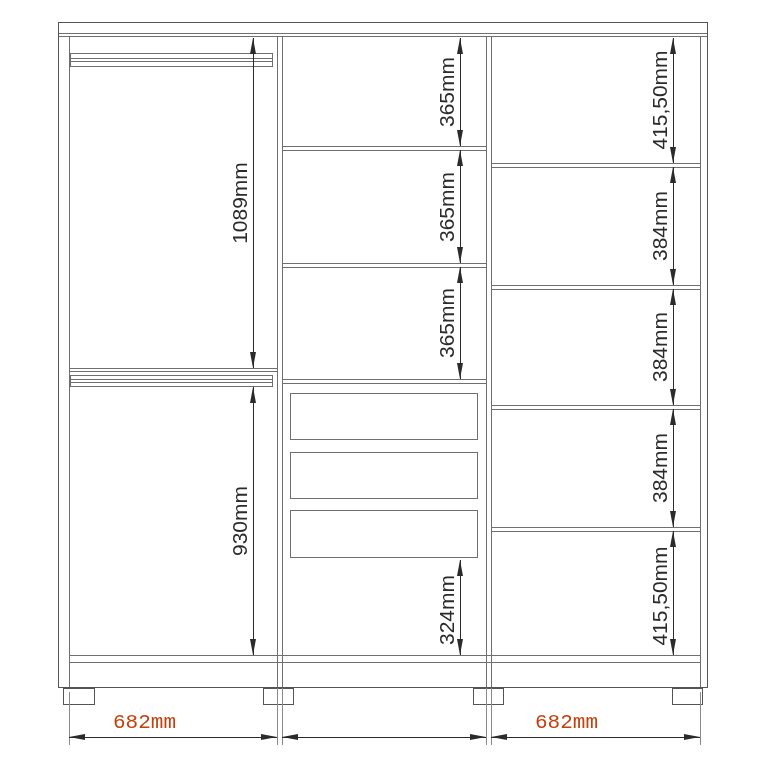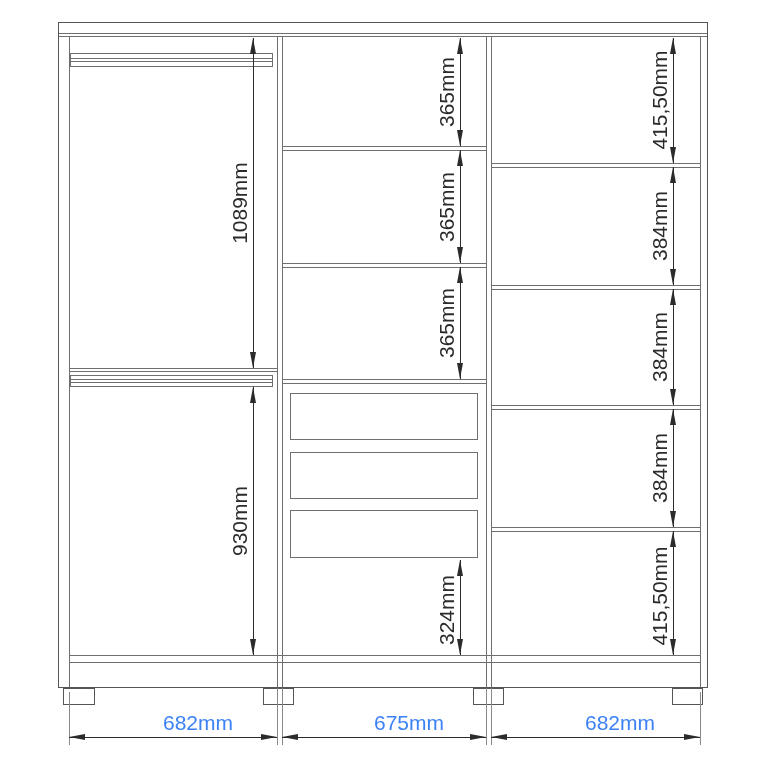--- a/index.html
+++ b/index.html
@@ -11,22 +11,22 @@
   .leg{position:absolute;border:1px solid #555555;background:#ffffff;}
   .dim{position:absolute;background:#2b2b2b;}
   .ext{position:absolute;background:#8a8a8a;}
   .ar{position:absolute;width:0;height:0;}
   .ar-up{border-left:3px solid transparent;border-right:3px solid transparent;border-bottom:16px solid #2b2b2b;}
   .ar-down{border-left:3px solid transparent;border-right:3px solid transparent;border-top:16px solid #2b2b2b;}
   .ar-left{border-top:3px solid transparent;border-bottom:3px solid transparent;border-right:16px solid #2b2b2b;}
   .ar-right{border-top:3px solid transparent;border-bottom:3px solid transparent;border-left:16px solid #2b2b2b;}
   .vlabel{position:absolute;width:120px;height:24px;line-height:24px;text-align:center;
           font-size:21px;color:#2b2b2b;transform:rotate(-90deg);white-space:nowrap;}
-  .hlabel{position:absolute;width:120px;height:22px;line-height:22px;text-align:right;
-          font-size:21px;color:#3b82f6;white-space:nowrap;}
+  .hlabel{position:absolute;width:120px;height:22px;line-height:22px;text-align:left;
+          font-size:21px;color:#c2410c;white-space:nowrap;font-family:Liberation Mono, monospace;}
 </style>
 </head>
 <body>
 
 <div class="diagram">
 
   <div class="lnd" style="left:58px;top:22px;width:650px;height:1px"></div>
   <div class="lnd" style="left:58px;top:22px;width:1px;height:666px"></div>
   <div class="lnd" style="left:707px;top:22px;width:1px;height:666px"></div>
   <div class="lnd" style="left:58px;top:687px;width:650px;height:1px"></div>
@@ -146,20 +146,19 @@
   <div class="vlabel" style="left:600px;top:584px">415,50mm</div>
 
   <div class="dim" style="left:69px;top:737px;width:208px;height:1px"></div>
   <div class="ar ar-left" style="left:69px;top:734px"></div>
   <div class="ar ar-right" style="left:261px;top:734px"></div>
   <div class="hlabel" style="left:113px;top:712px">682mm</div>
 
   <div class="dim" style="left:282px;top:737px;width:204px;height:1px"></div>
   <div class="ar ar-left" style="left:282px;top:734px"></div>
   <div class="ar ar-right" style="left:470px;top:734px"></div>
-  <div class="hlabel" style="left:324px;top:712px">675mm</div>
 
   <div class="dim" style="left:491px;top:737px;width:209px;height:1px"></div>
   <div class="ar ar-left" style="left:491px;top:734px"></div>
   <div class="ar ar-right" style="left:684px;top:734px"></div>
   <div class="hlabel" style="left:535px;top:712px">682mm</div>
 
 </div>
 
 </body></html>

